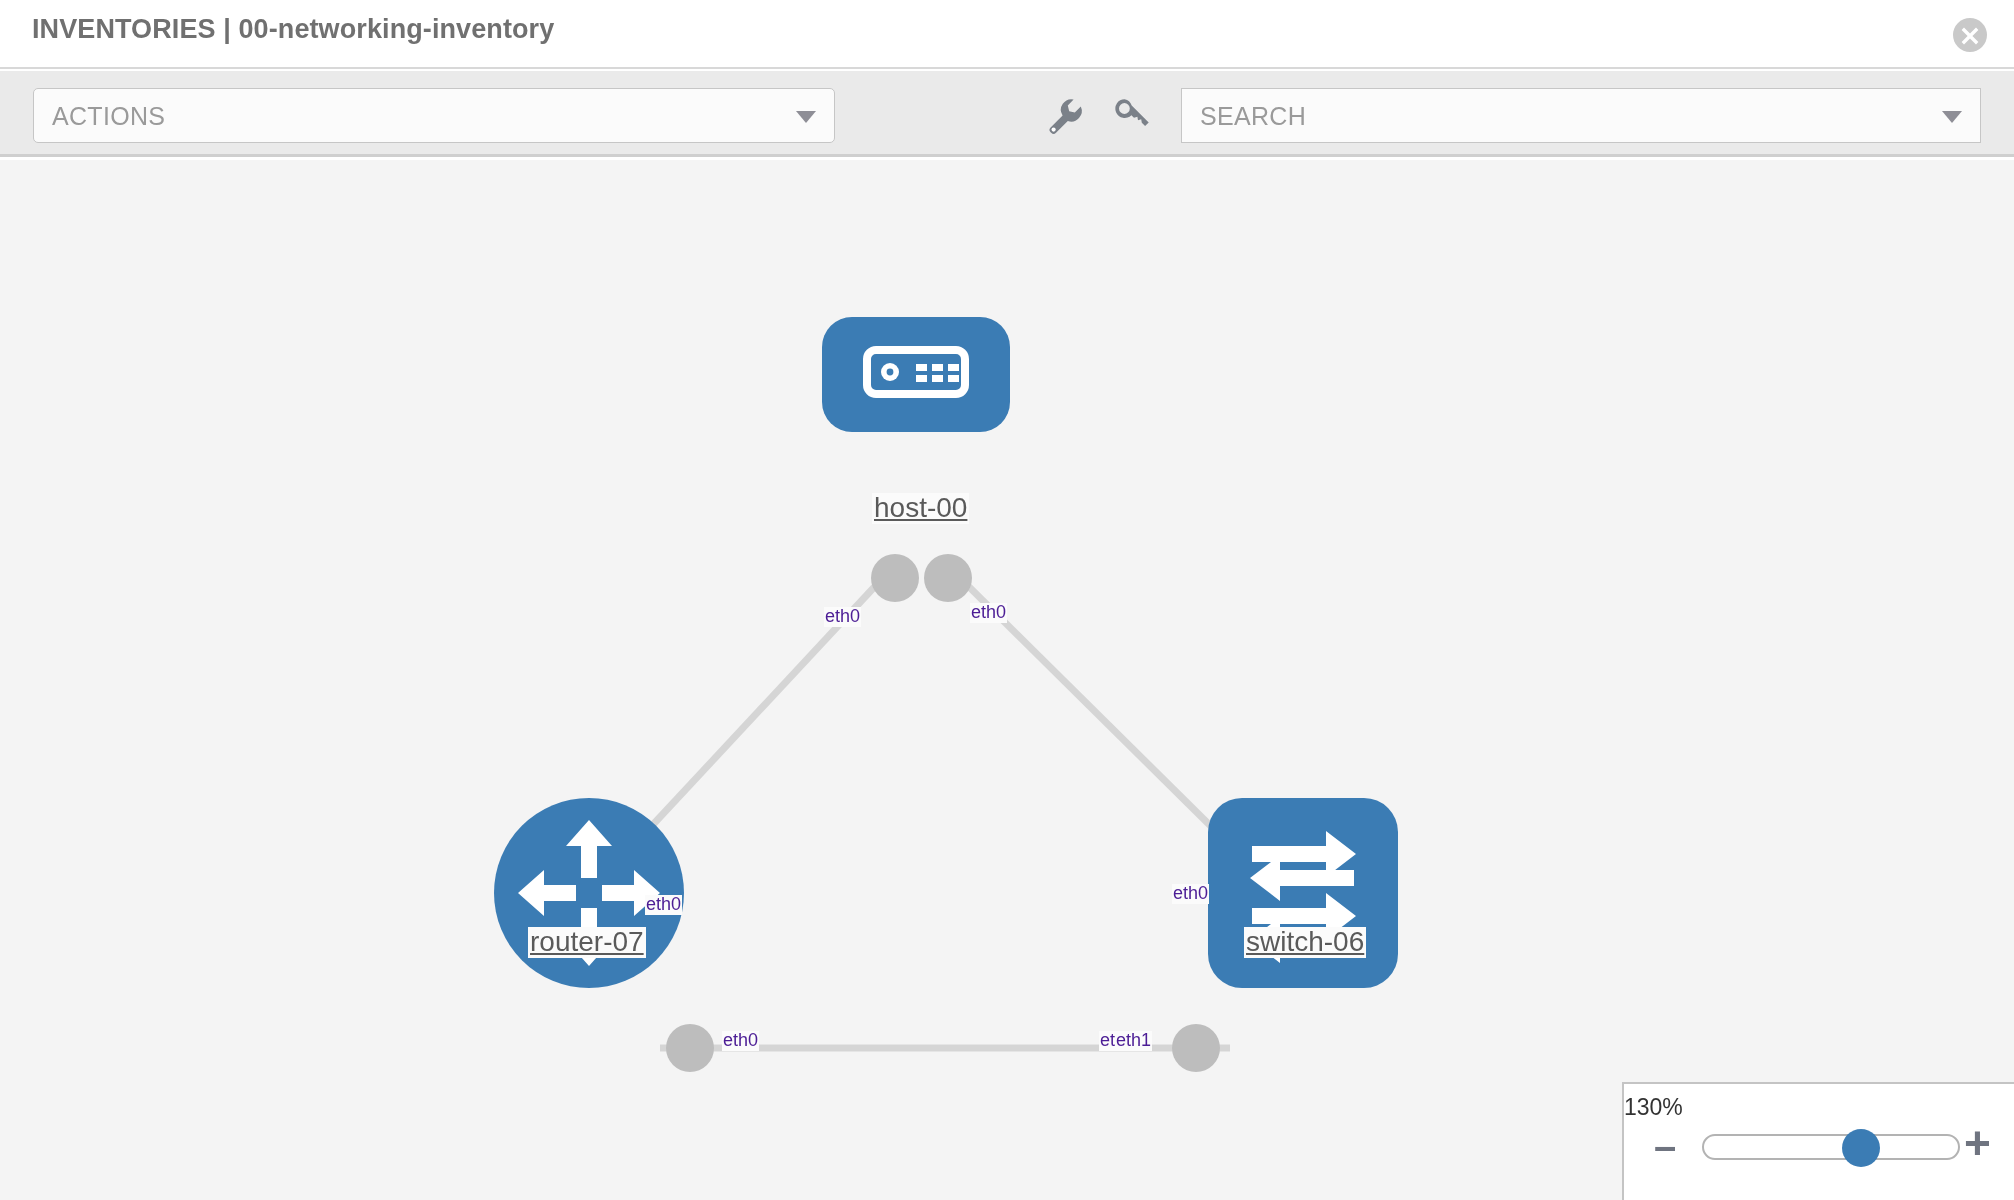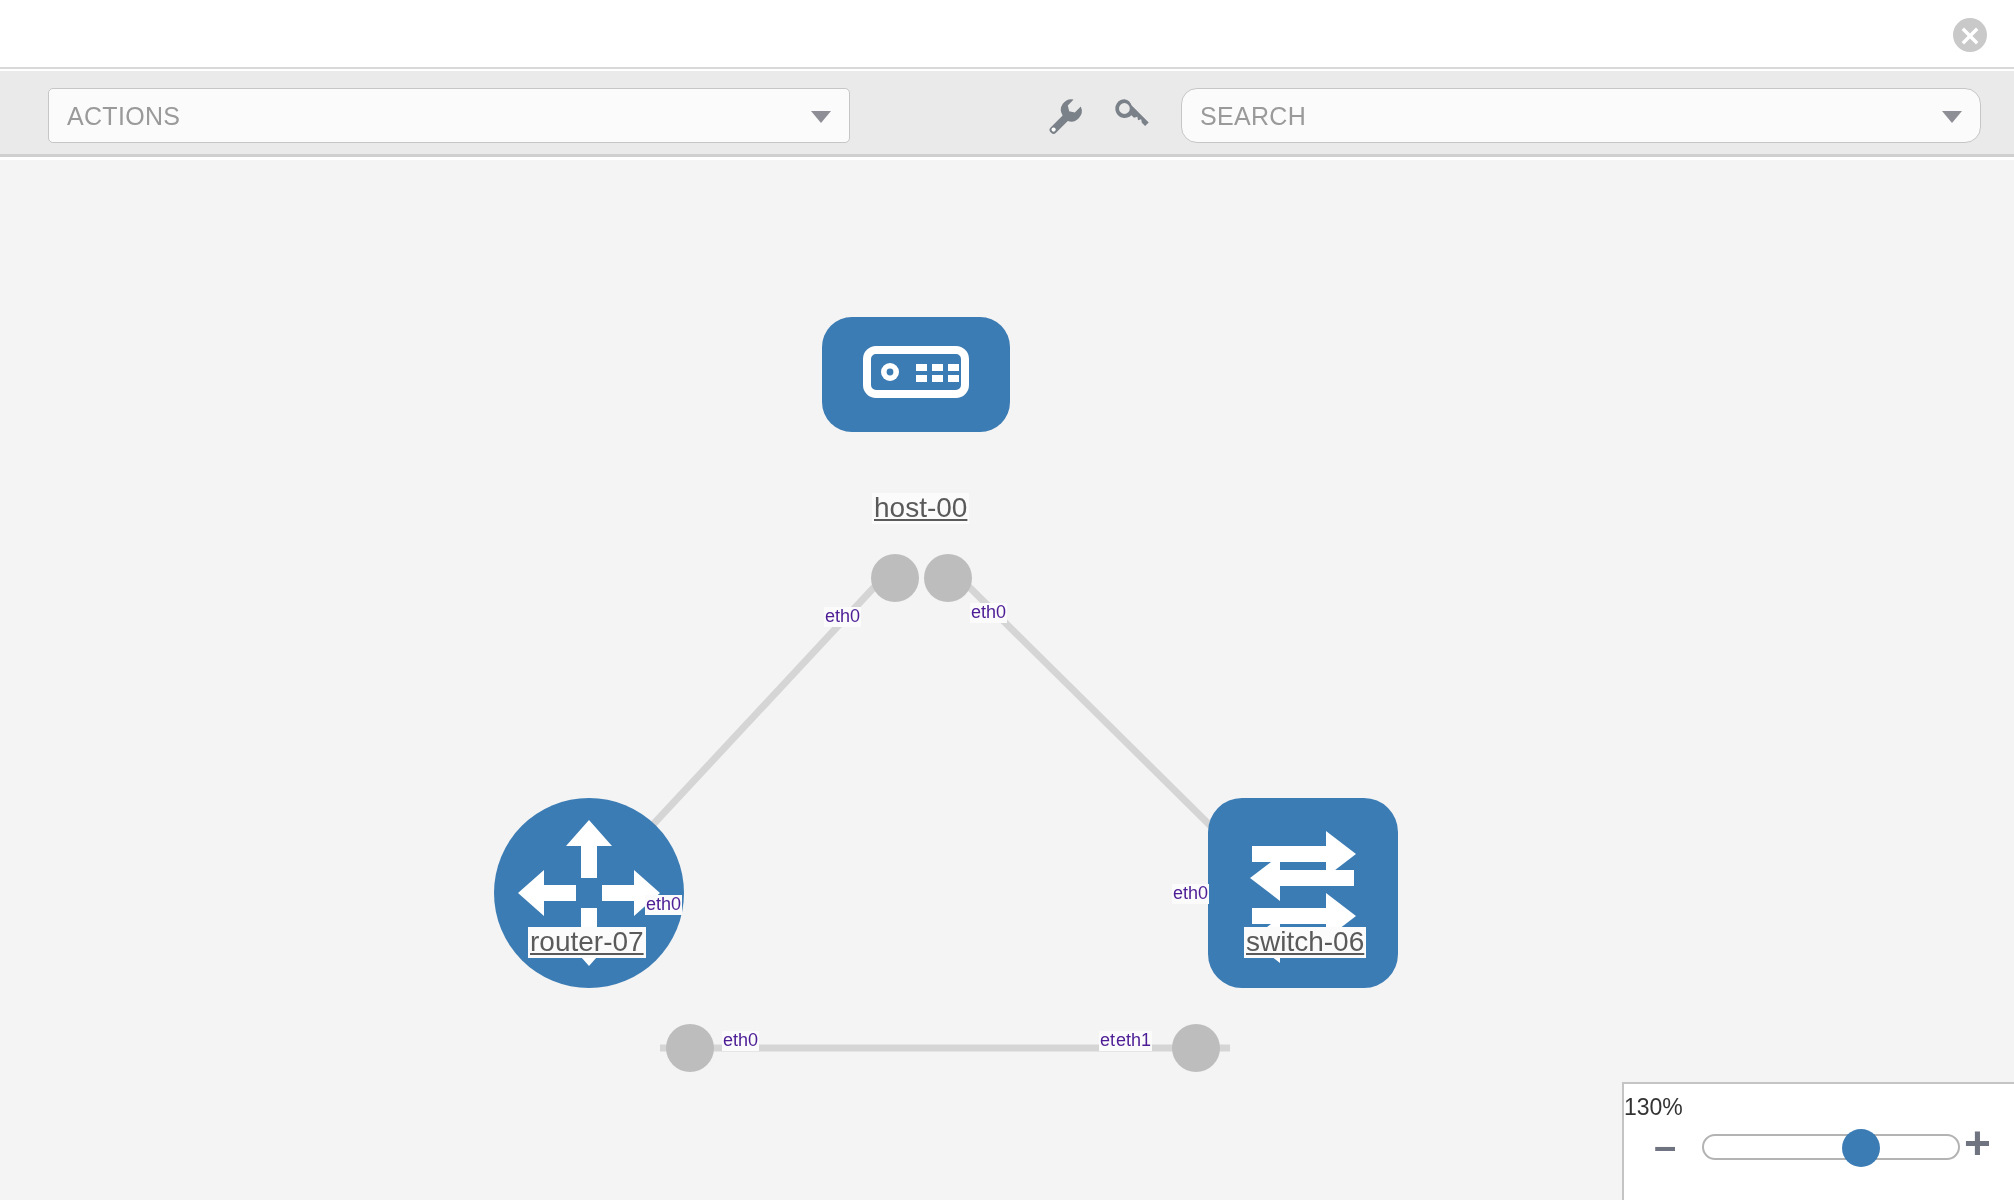--- a/index.html
+++ b/index.html
@@ -47,21 +47,20 @@
     background: #eaeaea;
     border-bottom: 3px solid #cfcfcf;
   }
   .actions-select {
     position: absolute; left: 33px; top: 17px;
     width: 802px; height: 55px;
     background: #fbfbfb;
     border: 1px solid #c6c6c6;
     border-radius: 5px;
     cursor: pointer;
-    margin-left: 15px;
   }
   .actions-label {
     position: absolute; left: 18px; top: 13px;
     font-size: 25px; color: #9a9a9a;
     letter-spacing: 0.3px;
   }
   .caret {
     position: absolute; right: 18px; top: 22px;
     width: 0; height: 0;
     border-left: 10px solid transparent;
@@ -73,21 +72,21 @@
     width: 48px; height: 48px;
     cursor: pointer;
   }
   .tool-icon.wrench { left: 1040px; }
   .tool-icon.key    { left: 1108px; }
   .search-select {
     position: absolute; left: 1181px; top: 17px;
     width: 800px; height: 55px;
     background: #fbfbfb;
     border: 1px solid #c6c6c6;
-    border-radius: 16px;
+    border-radius: 0;
     cursor: text;
   }
   .search-label {
     position: absolute; left: 18px; top: 13px;
     font-size: 25px; color: #9a9a9a;
     letter-spacing: 0.3px;
   }
 
   
   .canvas {
@@ -159,20 +158,21 @@
     background: #3b7cb4;
     cursor: grab;
   }
 </style>
 </head>
 <body>
 
 <div id="app">
 
   <div class="header">
+    <div class="header-title">INVENTORIES | 00-networking-inventory</div>
     <div class="close-btn">
       <svg width="34" height="34" viewBox="0 0 34 34" aria-hidden="true">
         <path d="M11 9.6 L17 15.6 L23 9.6 L25.4 12 L19.4 18 L25.4 24 L23 26.4 L17 20.4 L11 26.4 L8.6 24 L14.6 18 L8.6 12 Z" fill="#ffffff"></path>
       </svg>
     </div>
   </div>
 
   <div class="toolbar">
 
     <div class="actions-select">

